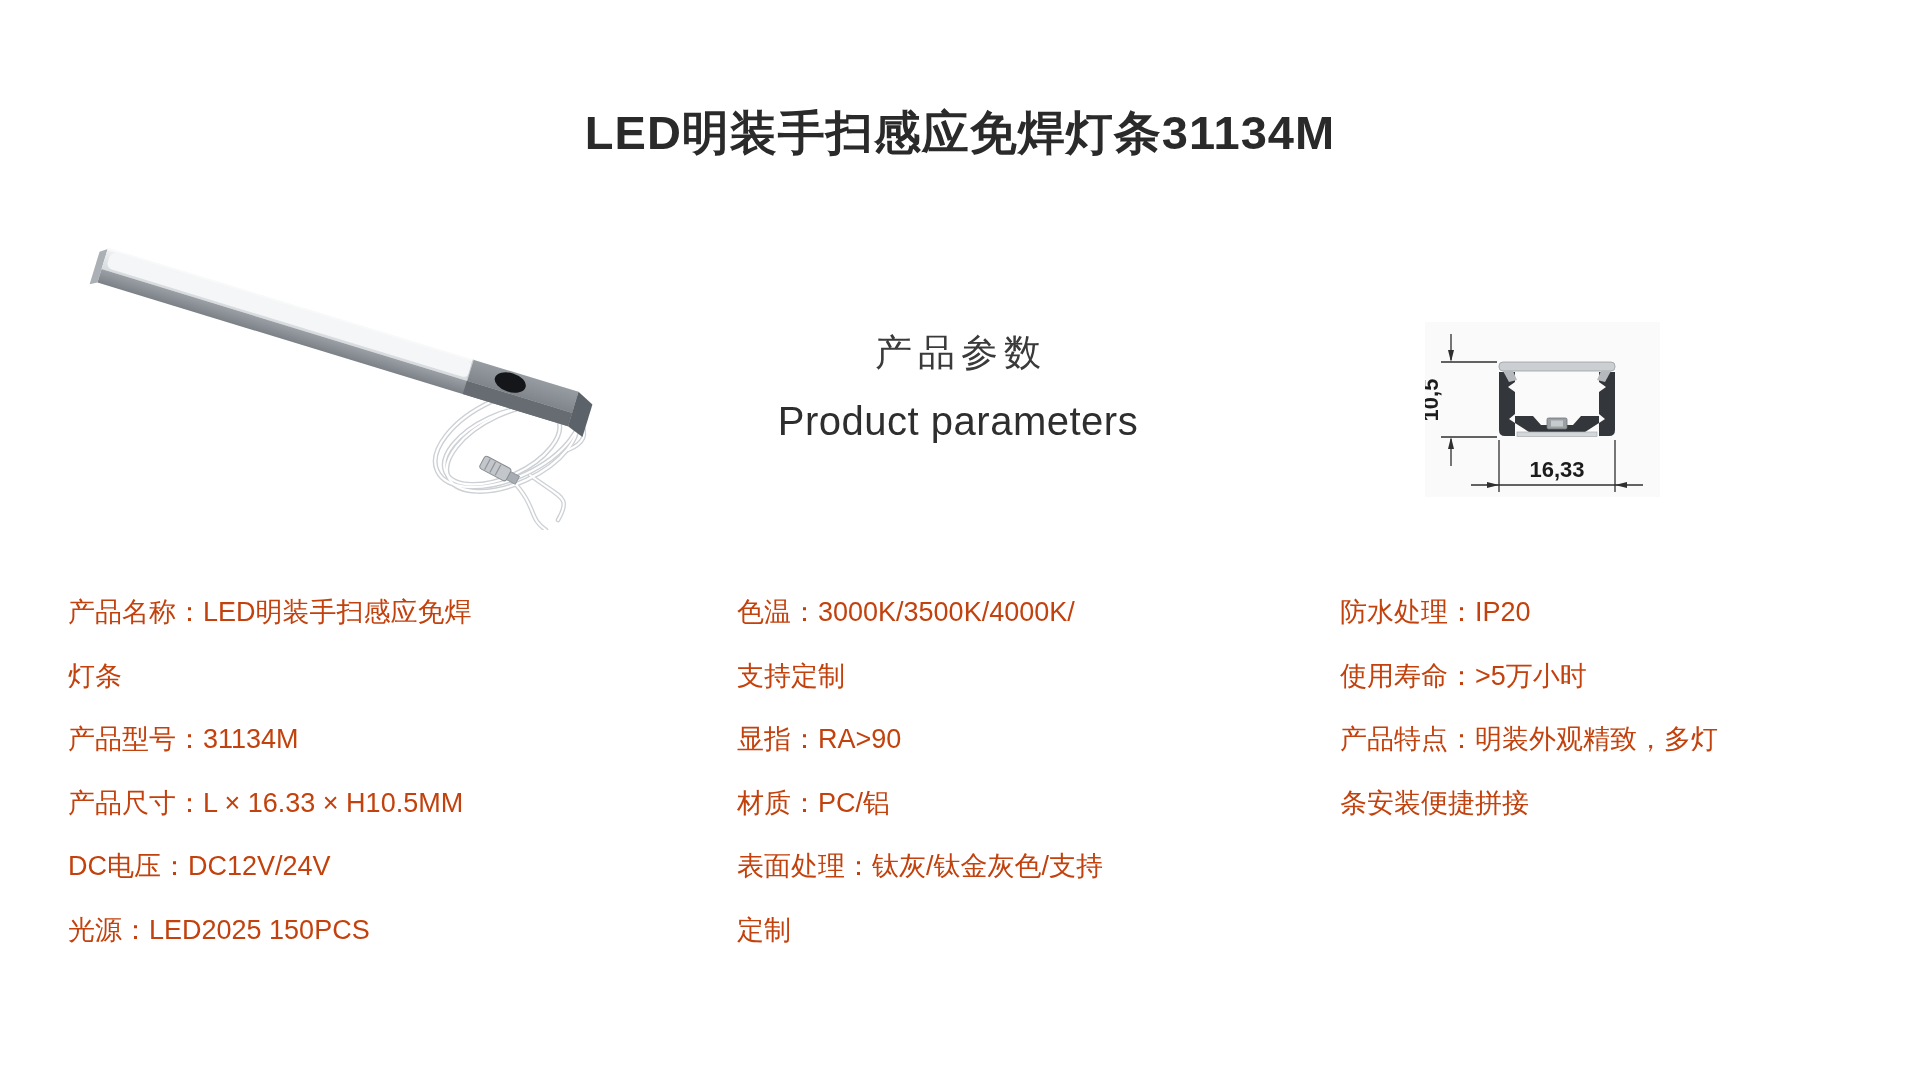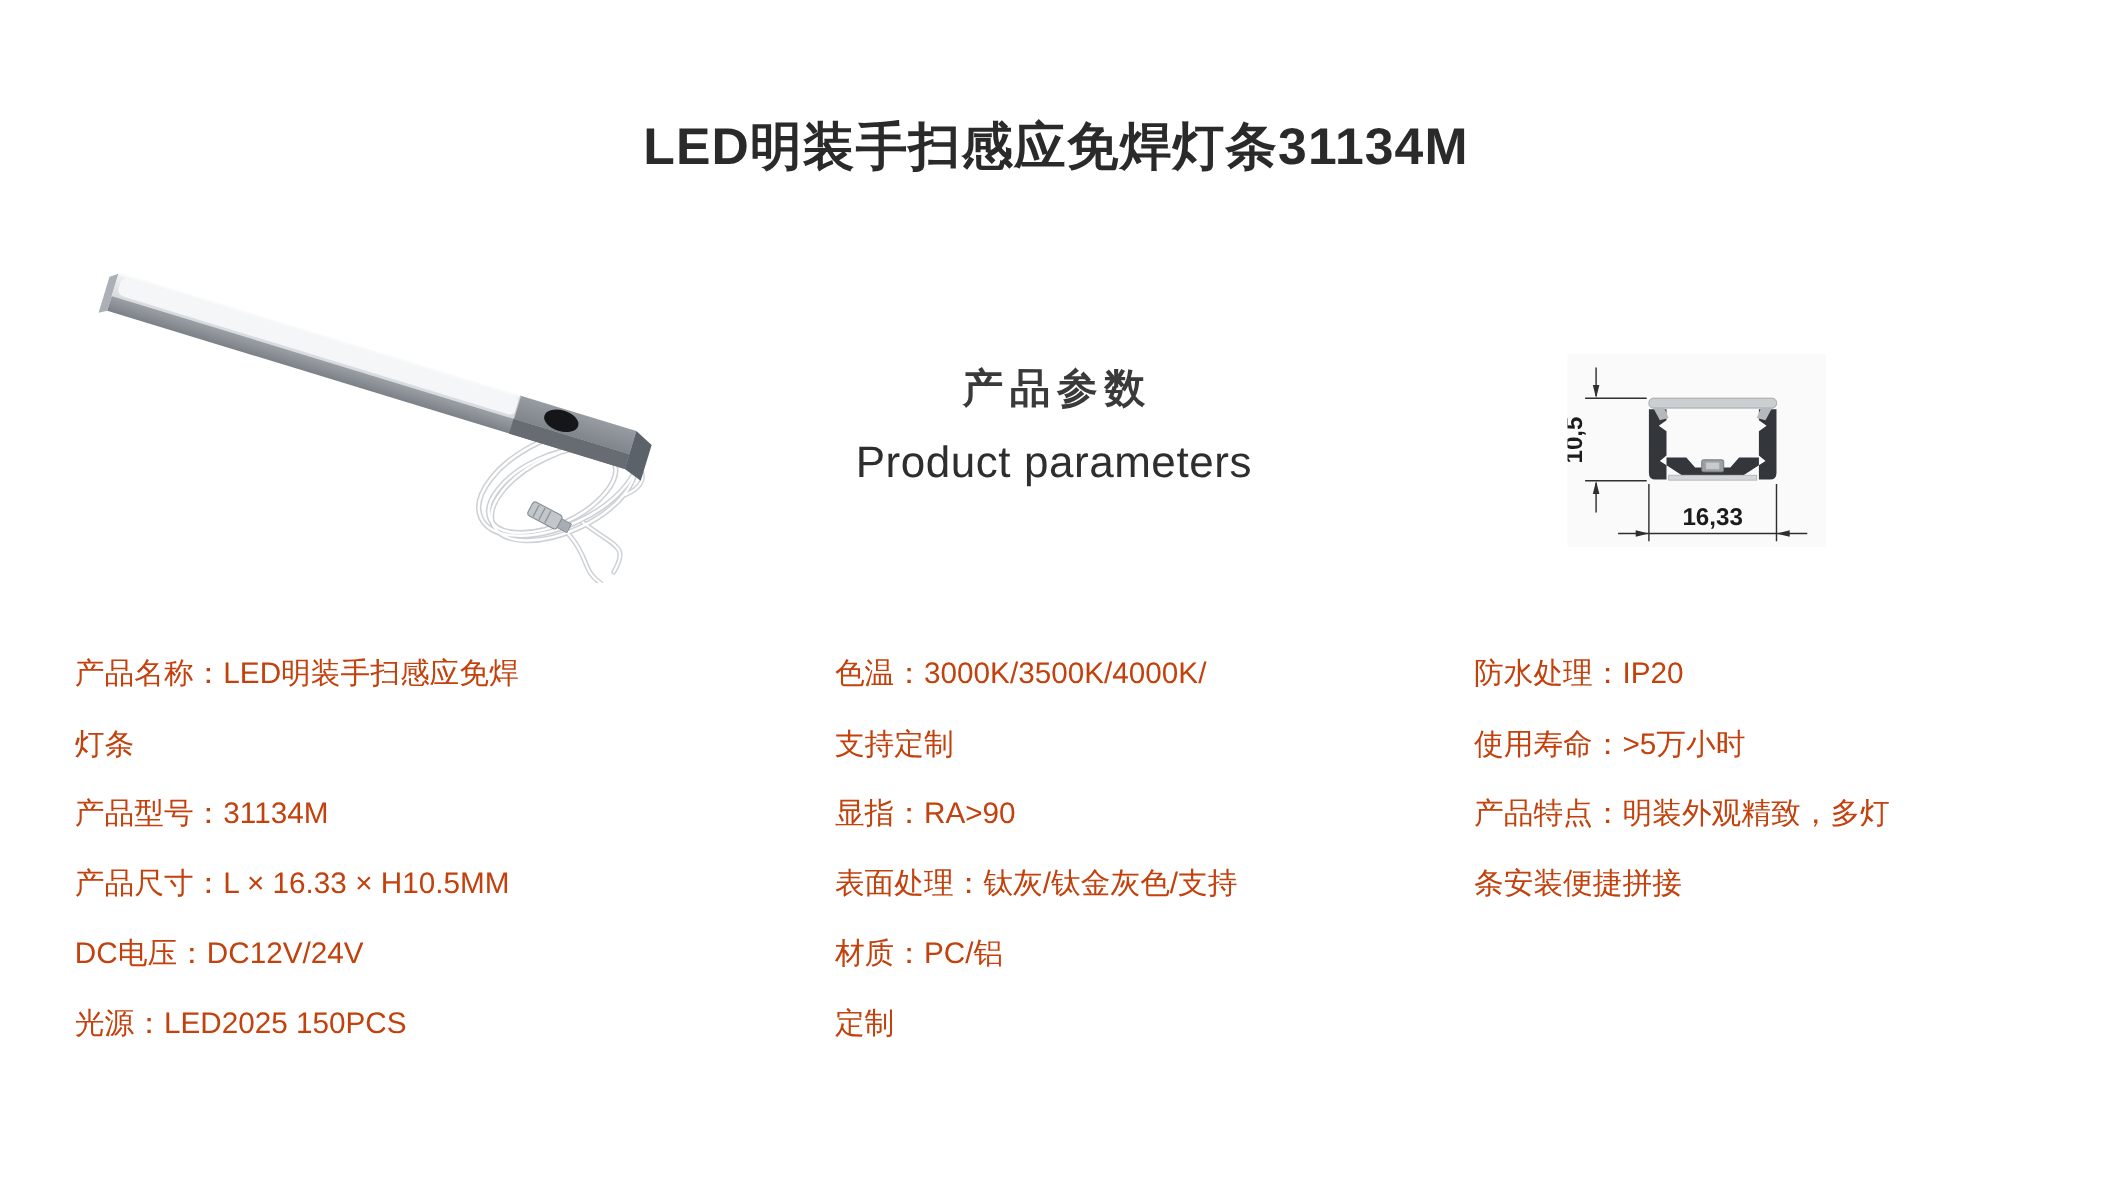--- a/index.html
+++ b/index.html
@@ -7,26 +7,26 @@
     width:1920px;height:1080px;overflow:hidden;background:#ffffff;
     font-family:"Liberation Sans","DejaVu Sans",sans-serif;
     position:relative;
   }
   .title{
     position:absolute;top:102px;left:0;width:1920px;text-align:center;
     font-size:47px;font-weight:700;letter-spacing:1px;color:#2a2a2a;
   }
   .figure{position:absolute;left:60px;top:180px;width:570px;height:350px;}
   .params{position:absolute;left:958px;top:328px;transform:translateX(-50%);text-align:center;white-space:nowrap;}
-  .params .zh{font-size:37px;letter-spacing:6px;padding-left:6px;font-weight:700;color:#3a3a3a;}
+  .params .zh{font-size:37px;letter-spacing:6px;padding-left:6px;font-weight:400;color:#3a3a3a;}
   .params .en{font-size:40px;margin-top:21px;letter-spacing:.5px;font-weight:400;color:#2e2e2e;}
   .diagram{position:absolute;left:1425px;top:322px;width:235px;height:175px;background:#fafafa;}
   .spec-col{position:absolute;top:581px;font-size:27px;line-height:63.5px;color:#c2410c;white-space:nowrap;}
   #col1{left:68px;}
-  #col2{left:737px;margin-left:22px;}
+  #col2{left:737px;}
   #col3{left:1340px;}
   svg{display:block;}
   .dim-text{font-family:"Liberation Sans","DejaVu Sans",sans-serif;font-size:22px;font-weight:600;fill:#1c1c1c;}
 </style>
 </head>
 <body>
 
 <div class="title">LED明装手扫感应免焊灯条31134M</div>
 
 <div class="figure">
@@ -131,22 +131,22 @@
   <div>产品型号：31134M</div>
   <div>产品尺寸：L × 16.33 × H10.5MM</div>
   <div>DC电压：DC12V/24V</div>
   <div>光源：LED2025 150PCS</div>
 </div>
 
 <div class="spec-col" id="col2">
   <div>色温：3000K/3500K/4000K/</div>
   <div>支持定制</div>
   <div>显指：RA&gt;90</div>
+  <div>材质：PC/铝</div>
   <div>表面处理：钛灰/钛金灰色/支持</div>
-  <div>材质：PC/铝</div>
   <div>定制</div>
 </div>
 
 <div class="spec-col" id="col3">
   <div>防水处理：IP20</div>
   <div>使用寿命：&gt;5万小时</div>
   <div>产品特点：明装外观精致，多灯</div>
   <div>条安装便捷拼接</div>
 </div>
 

